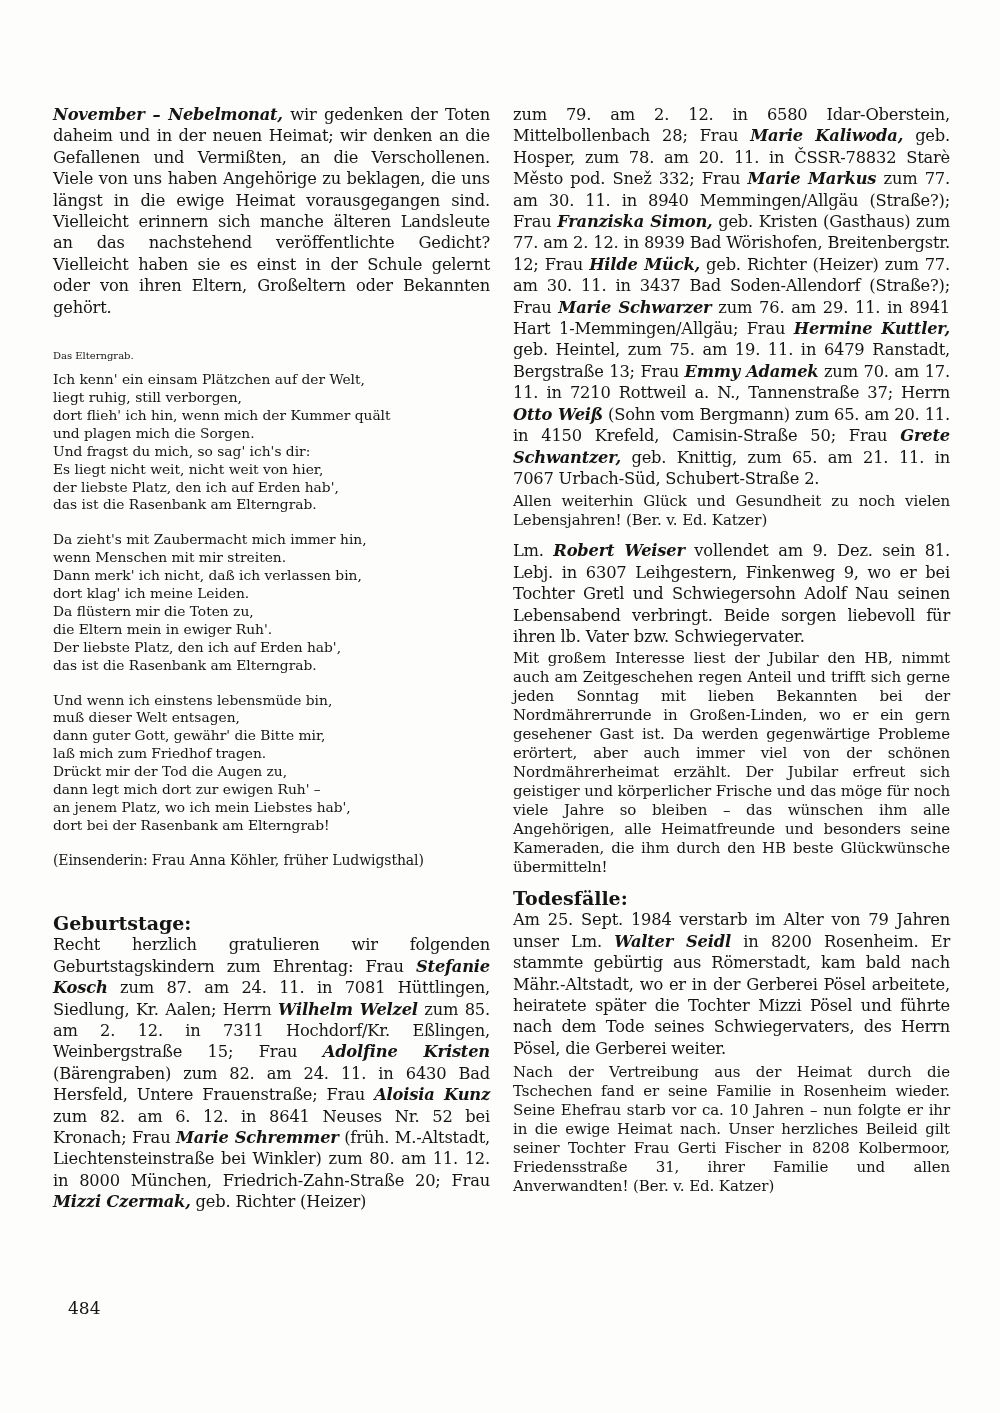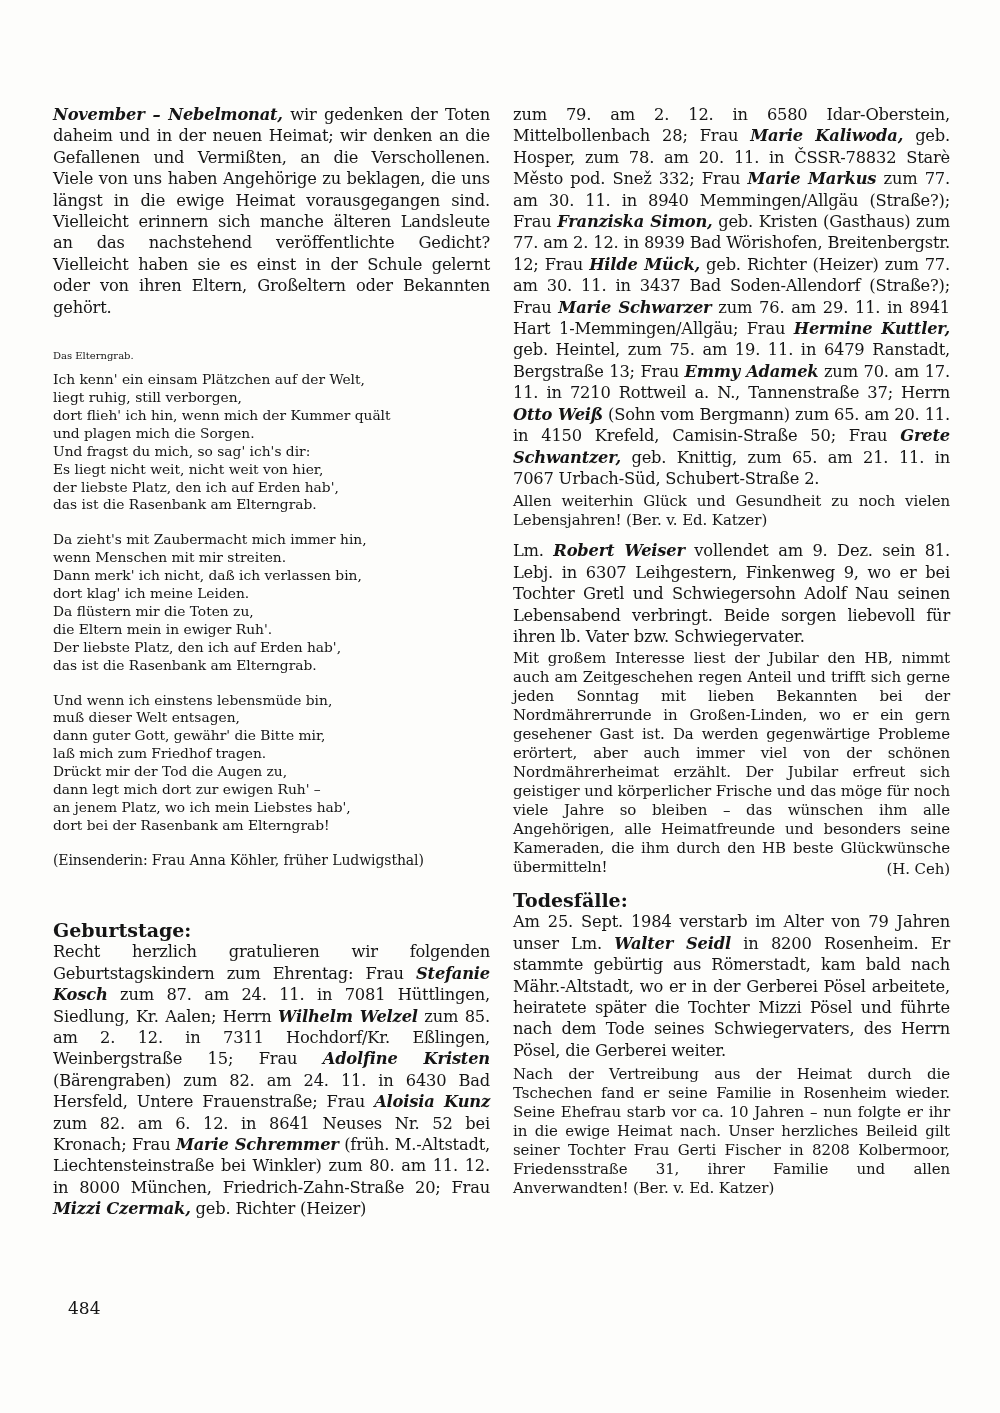--- a/index.html
+++ b/index.html
@@ -57,30 +57,29 @@
 muß dieser Welt entsagen,
 dann guter Gott, gewähr' die Bitte mir,
 laß mich zum Friedhof tragen.
 Drückt mir der Tod die Augen zu,
 dann legt mich dort zur ewigen Ruh' –
 an jenem Platz, wo ich mein Liebstes hab',
 dort bei der Rasenbank am Elterngrab!</div>
   <p class="sm" style="font-size:14px;line-height:18.5px">(Einsenderin: Frau Anna Köhler, früher Ludwigsthal)</p>
 
   <div class="gap-l"></div>
-  <div class="h-lg" style="margin-top:14px">Geburtstage:</div>
+  <div class="h-lg" style="margin-top:7px">Geburtstage:</div>
   <p class="lg"><span>Recht herzlich gratulieren wir folgenden Geburtstagskindern zum Ehrentag: Frau </span><b>Stefanie Kosch</b><span> zum 87. am 24. 11. in 7081 Hüttlingen, Siedlung, Kr. Aalen; Herrn </span><b>Wilhelm Welzel</b><span> zum 85. am 2. 12. in 7311 Hochdorf/Kr. Eßlingen, Weinbergstraße 15; Frau </span><b>Adolfine Kristen</b><span> (Bärengraben) zum 82. am 24. 11. in 6430 Bad Hersfeld, Untere Frauenstraße; Frau </span><b>Aloisia Kunz</b><span> zum 82. am 6. 12. in 8641 Neuses Nr. 52 bei Kronach; Frau </span><b>Marie Schremmer</b><span> (früh. M.-Altstadt, Liechtensteinstraße bei Winkler) zum 80. am 11. 12. in 8000 München, Friedrich-Zahn-Straße 20; Frau </span><b>Mizzi Czermak,</b><span> geb. Richter (Heizer)</span></p>
 </div>
 
 <div class="col col-right">
   <p class="lg"><span>zum 79. am 2. 12. in 6580 Idar-Oberstein, Mittelbollenbach 28; Frau </span><b>Marie Kaliwoda,</b><span> geb. Hosper, zum 78. am 20. 11. in ČSSR-78832 Starè Město pod. Snež 332; Frau </span><b>Marie Markus</b><span> zum 77. am 30. 11. in 8940 Memmingen/Allgäu (Straße?); Frau </span><b>Franziska Simon,</b><span> geb. Kristen (Gasthaus) zum 77. am 2. 12. in 8939 Bad Wörishofen, Breitenbergstr. 12; Frau </span><b>Hilde Mück,</b><span> geb. Richter (Heizer) zum 77. am 30. 11. in 3437 Bad Soden-Allendorf (Straße?); Frau </span><b>Marie Schwarzer</b><span> zum 76. am 29. 11. in 8941 Hart 1-Memmingen/Allgäu; Frau </span><b>Hermine Kuttler,</b><span> geb. Heintel, zum 75. am 19. 11. in 6479 Ranstadt, Bergstraße 13; Frau </span><b>Emmy Adamek</b><span> zum 70. am 17. 11. in 7210 Rottweil a. N., Tannenstraße 37; Herrn </span><b>Otto Weiß</b><span> (Sohn vom Bergmann) zum 65. am 20. 11. in 4150 Krefeld, Camisin-Straße 50; Frau </span><b>Grete Schwantzer,</b><span> geb. Knittig, zum 65. am 21. 11. in 7067 Urbach-Süd, Schubert-Straße 2.</span></p>
   <p class="sm" style="margin-top:3px">Allen weiterhin Glück und Gesundheit zu noch vielen Lebensjahren! (Ber. v. Ed. Katzer)</p>
   <div class="gap-m"></div>
   <p class="lg"><span>Lm. </span><b>Robert Weiser</b><span> vollendet am 9. Dez. sein 81. Lebj. in 6307 Leihgestern, Finkenweg 9, wo er bei Tochter Gretl und Schwiegersohn Adolf Nau seinen Lebensabend verbringt. Beide sorgen liebevoll für ihren lb. Vater bzw. Schwiegervater.</span></p>
   <p class="sm" style="margin-top:2px">Mit großem Interesse liest der Jubilar den HB, nimmt auch am Zeitgeschehen regen Anteil und trifft sich gerne jeden Sonntag mit lieben Bekannten bei der Nordmährerrunde in Großen-Linden, wo er ein gern gesehener Gast ist. Da werden gegenwärtige Probleme erörtert, aber auch immer viel von der schönen Nordmährerheimat erzählt. Der Jubilar erfreut sich geistiger und körperlicher Frische und das möge für noch viele Jahre so bleiben – das wünschen ihm alle Angehörigen, alle Heimatfreunde und besonders seine Kameraden, die ihm durch den HB beste Glückwünsche übermitteln!</p>
-  <p class="sm right-align" style="margin-top:-17px">(H. Ceh)</p>
   <div class="gap-m"></div>
   <div class="h-lg">Todesfälle:</div>
   <p class="lg"><span>Am 25. Sept. 1984 verstarb im Alter von 79 Jahren unser Lm. </span><b>Walter Seidl</b><span> in 8200 Rosenheim. Er stammte gebürtig aus Römerstadt, kam bald nach Mähr.-Altstadt, wo er in der Gerberei Pösel arbeitete, heiratete später die Tochter Mizzi Pösel und führte nach dem Tode seines Schwiegervaters, des Herrn Pösel, die Gerberei weiter.</span></p>
   <p class="sm" style="margin-top:4px">Nach der Vertreibung aus der Heimat durch die Tschechen fand er seine Familie in Rosenheim wieder. Seine Ehefrau starb vor ca. 10 Jahren – nun folgte er ihr in die ewige Heimat nach. Unser herzliches Beileid gilt seiner Tochter Frau Gerti Fischer in 8208 Kolbermoor, Friedensstraße 31, ihrer Familie und allen Anverwandten! (Ber. v. Ed. Katzer)</p>
 </div>
 
 <div class="page-num">484</div>
 
 </body></html>

